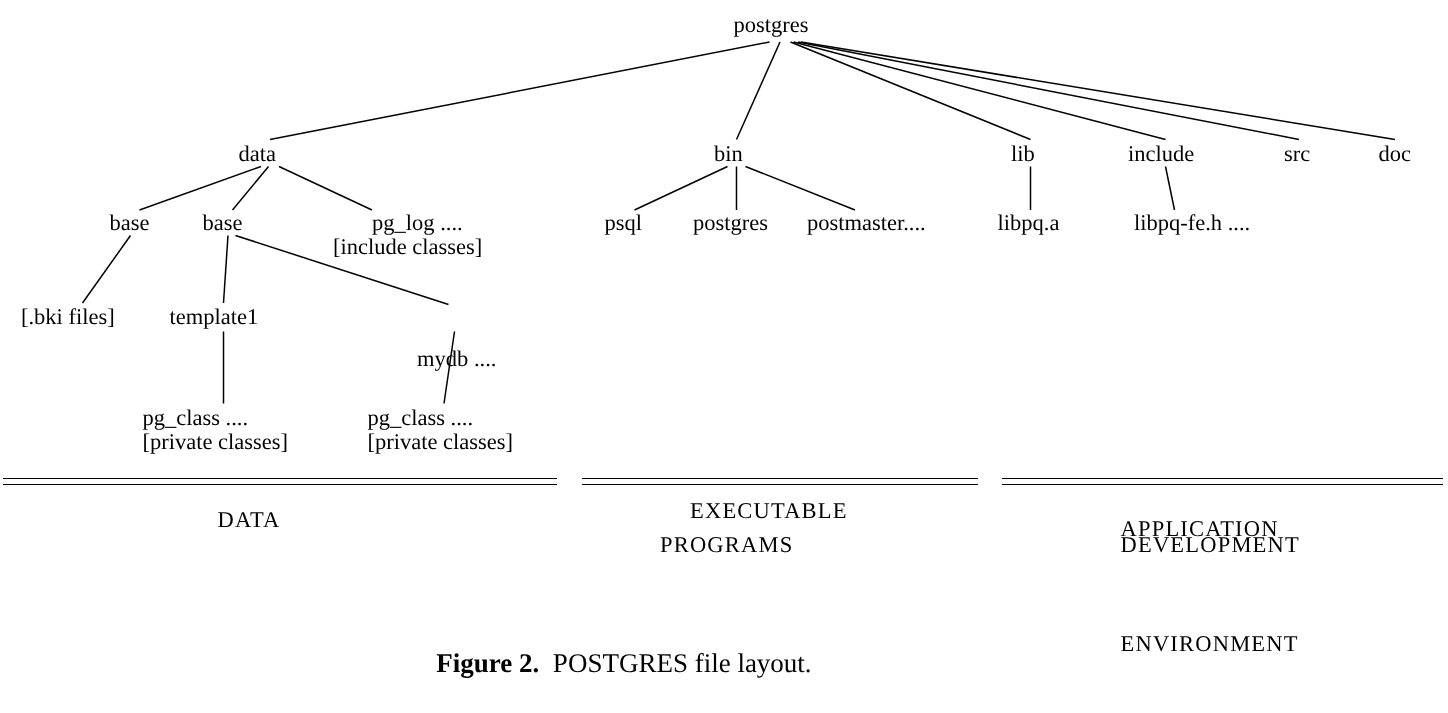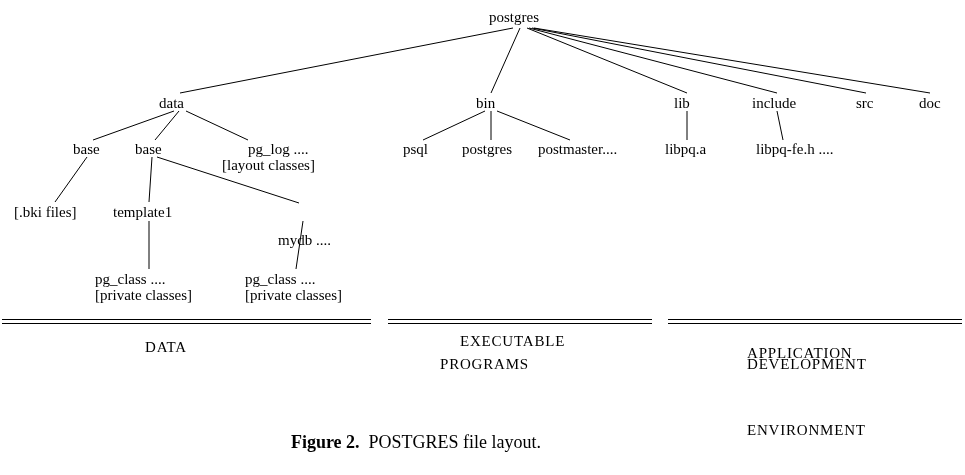--- a/index.html
+++ b/index.html
@@ -96,21 +96,21 @@
   <div class="node center" style="left:159px; top:96px; width:40px;">data</div>
   <div class="node center" style="left:476px; top:96px; width:30px;">bin</div>
   <div class="node center" style="left:674px; top:96px; width:26px;">lib</div>
   <div class="node center" style="left:752px; top:96px; width:50px;">include</div>
   <div class="node center" style="left:856px; top:96px; width:26px;">src</div>
   <div class="node center" style="left:919px; top:96px; width:28px;">doc</div>
 
   <div class="node center" style="left:73px; top:142px; width:36px;">base</div>
   <div class="node center" style="left:135px; top:142px; width:36px;">base</div>
   <div class="node" style="left:222px; top:142px;margin-left:26px;">pg_log ....</div>
-  <div class="node" style="left:222px; top:158px;">[layout classes]</div>
+  <div class="node" style="left:222px; top:158px;">[include classes]</div>
 
   <div class="node" style="left:14px; top:205px;">[.bki files]</div>
   <div class="node" style="left:113px; top:205px;">template1</div>
   <div class="node" style="left:278px; top:205px;margin-top:28px;">mydb ....</div>
 
   <div class="node" style="left:95px; top:272px;">pg_class ....</div>
   <div class="node" style="left:95px; top:288px;">[private classes]</div>
   <div class="node" style="left:245px; top:272px;">pg_class ....</div>
   <div class="node" style="left:245px; top:288px;">[private classes]</div>
 

